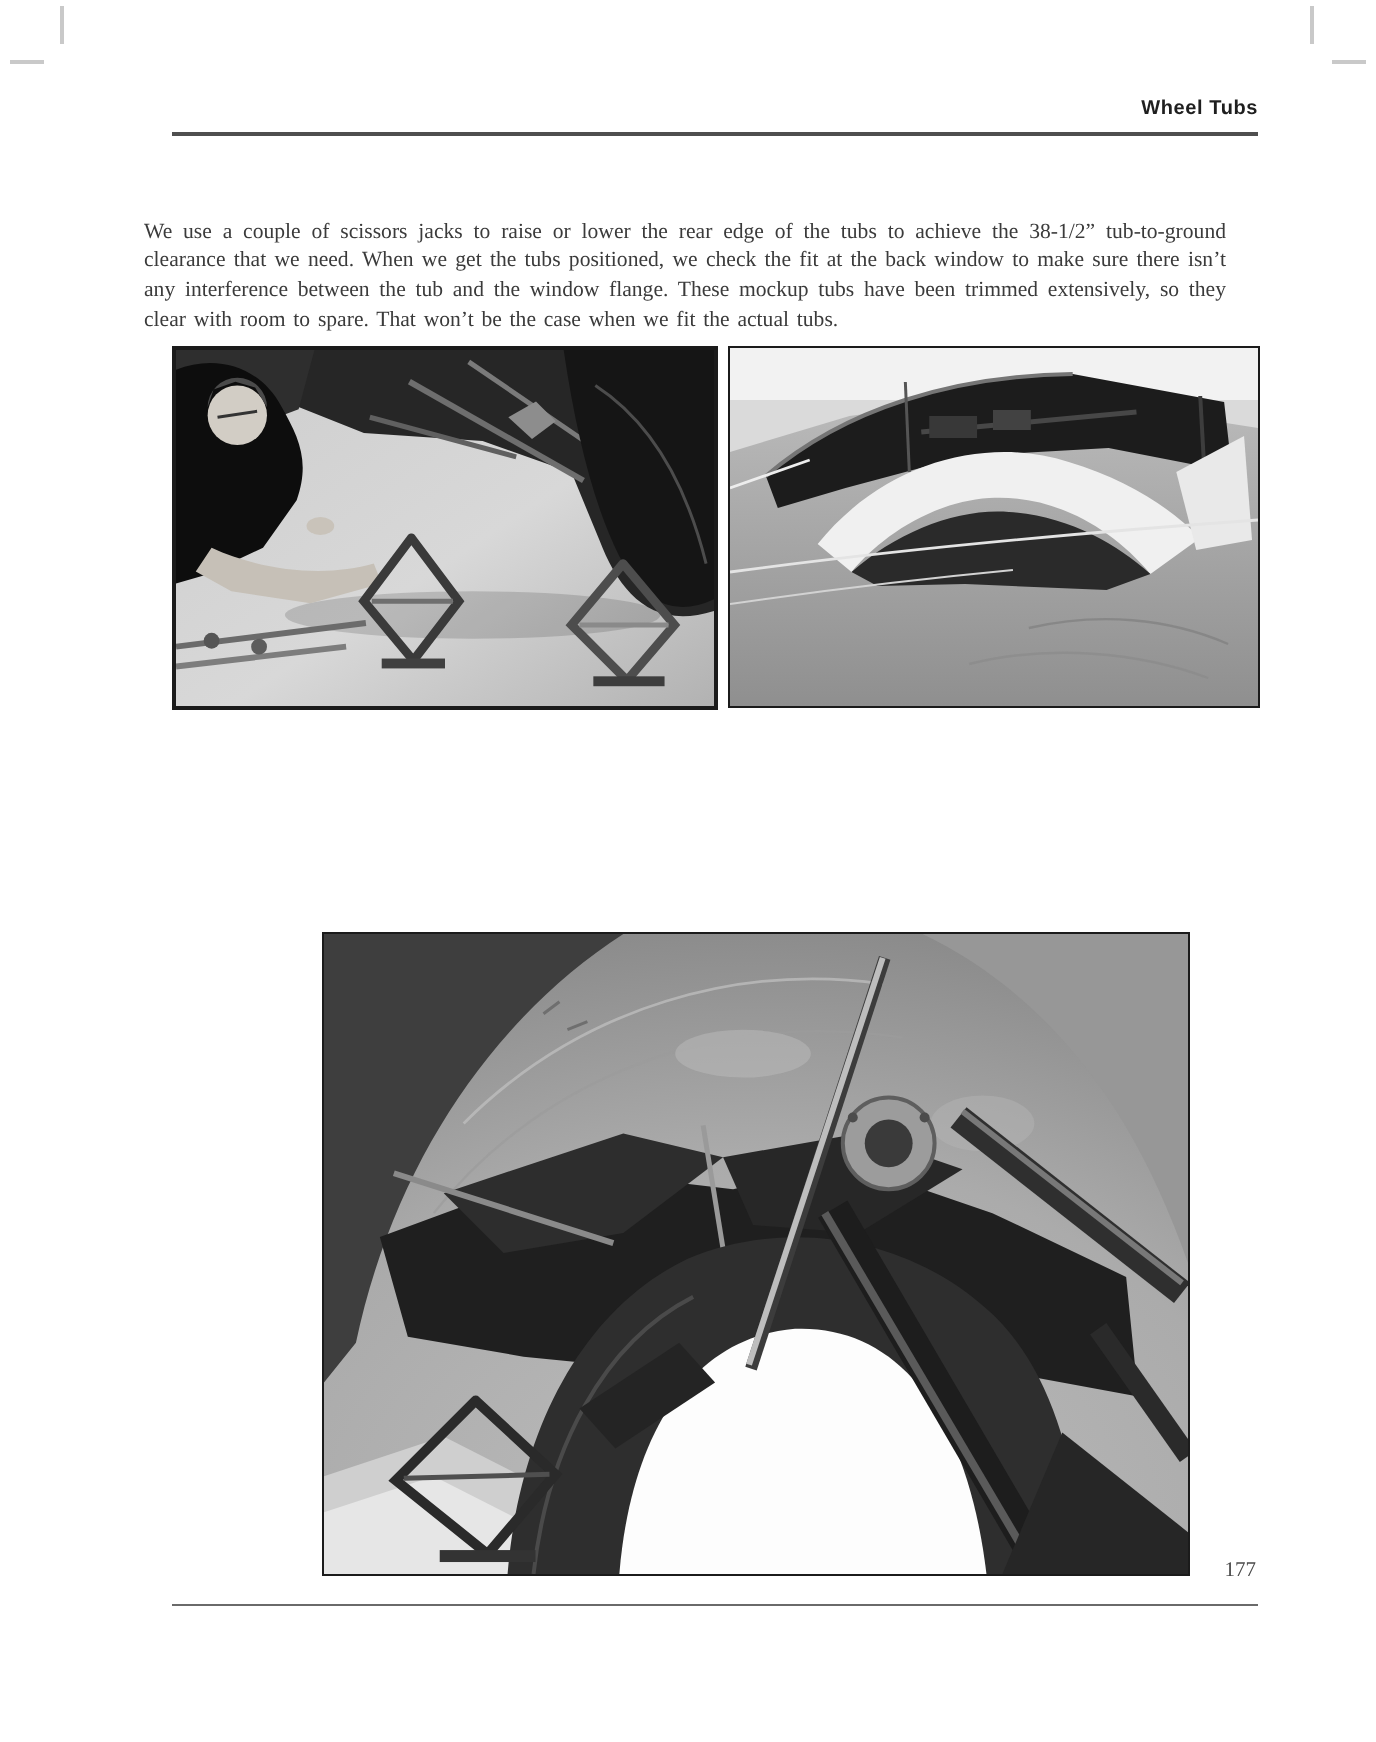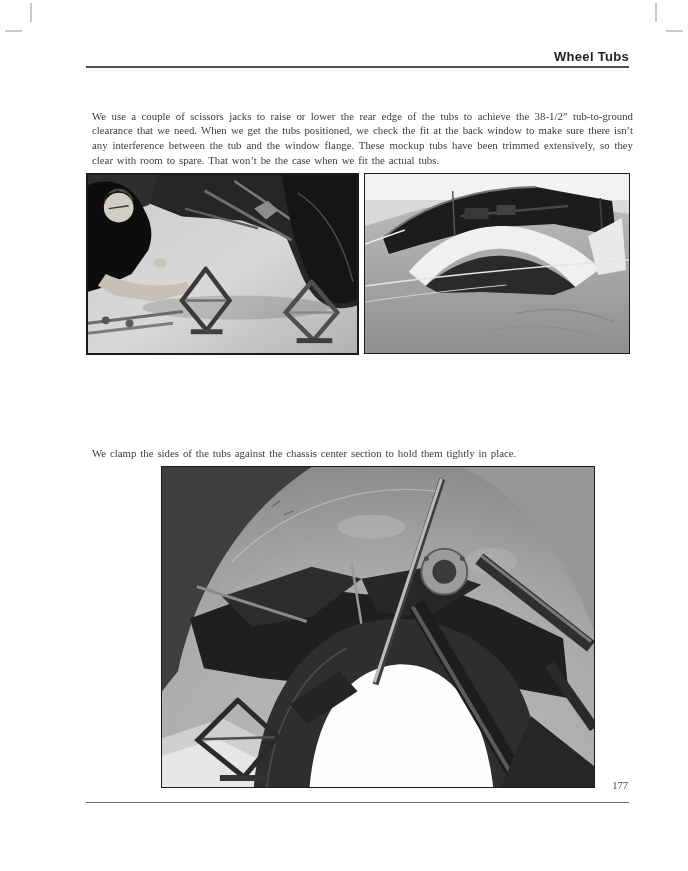--- a/index.html
+++ b/index.html
@@ -9,29 +9,29 @@
   }
   .crop-mark { position:absolute; background:#c9c9c9; }
   .mark-tl-v { left:30px; top:3px;  width:2px;  height:19px; }
   .mark-tl-h { left:5px;  top:30px; width:17px; height:2px;  }
   .mark-tr-v { left:655px; top:3px;  width:2px;  height:19px; }
   .mark-tr-h { left:666px; top:30px; width:17px; height:2px;  }
 
   .header-title {
     position:absolute; top:49px; right:59px;
     font-family:"Liberation Sans", sans-serif; font-weight:bold;
-    font-size:13px; color:#1f1f1f; letter-spacing:.3px;margin-left:11px;
+    font-size:10px; color:#1f1f1f; letter-spacing:.3px;margin-left:11px;
   }
   .header-rule {
     position:absolute; left:86px; top:66px; width:543px; height:2px;
     background:#4f4f4f;
   }
 
   .para {
-    position:absolute; left:92px; width:541px;
+    position:absolute; left:72px; width:541px;
     font-size:10.8px; line-height:14.6px; color:#3b3b3b;
     word-spacing:1.2px;
   }
   .para-1 { top:98px;  text-align:justify; }
   .para-2 { top:435px; }
 
   .figure {
     position:absolute; box-sizing:border-box; border:2px solid #1b1b1b;
     background:#bdbdbd;
   }
@@ -139,21 +139,20 @@
       <path d="M61,112 C84,92 114,80 140,82 C170,84 194,98 211,113 L189,121 118,118 74,119 Z" fill="#2a2a2a"></path>
 
       <path d="M0,112 C90,100 180,92 265,86" stroke="#e4e4e4" stroke-width="1.4" fill="none"></path>
       <path d="M0,128 C55,120 100,115 142,111" stroke="#d2d2d2" stroke-width="1" fill="none"></path>
       <path d="M150,140 C185,132 220,135 250,148" stroke="#7f7f7f" stroke-width="1.2" fill="none" opacity="0.7"></path>
       <path d="M120,158 C160,148 205,152 240,165" stroke="#888888" stroke-width="1.2" fill="none" opacity="0.6"></path>
       <path d="M0,70 L40,56" stroke="#ededed" stroke-width="1.4"></path>
     </svg>
   </div>
 
-  <p class="para para-2">We clamp the sides of the tubs against the chassis center section to hold them tightly in place.</p>
 
   <div class="figure fig-3">
     <svg viewBox="0 0 433 321" preserveAspectRatio="none">
       <defs>
         <radialGradient id="dome3" cx="0.5" cy="0.95" r="1">
           <stop offset="0" stop-color="#bdbdbd"></stop>
             <stop offset="0.6" stop-color="#ababab"></stop>
             <stop offset="1" stop-color="#888888"></stop>
         </radialGradient>
       </defs>

